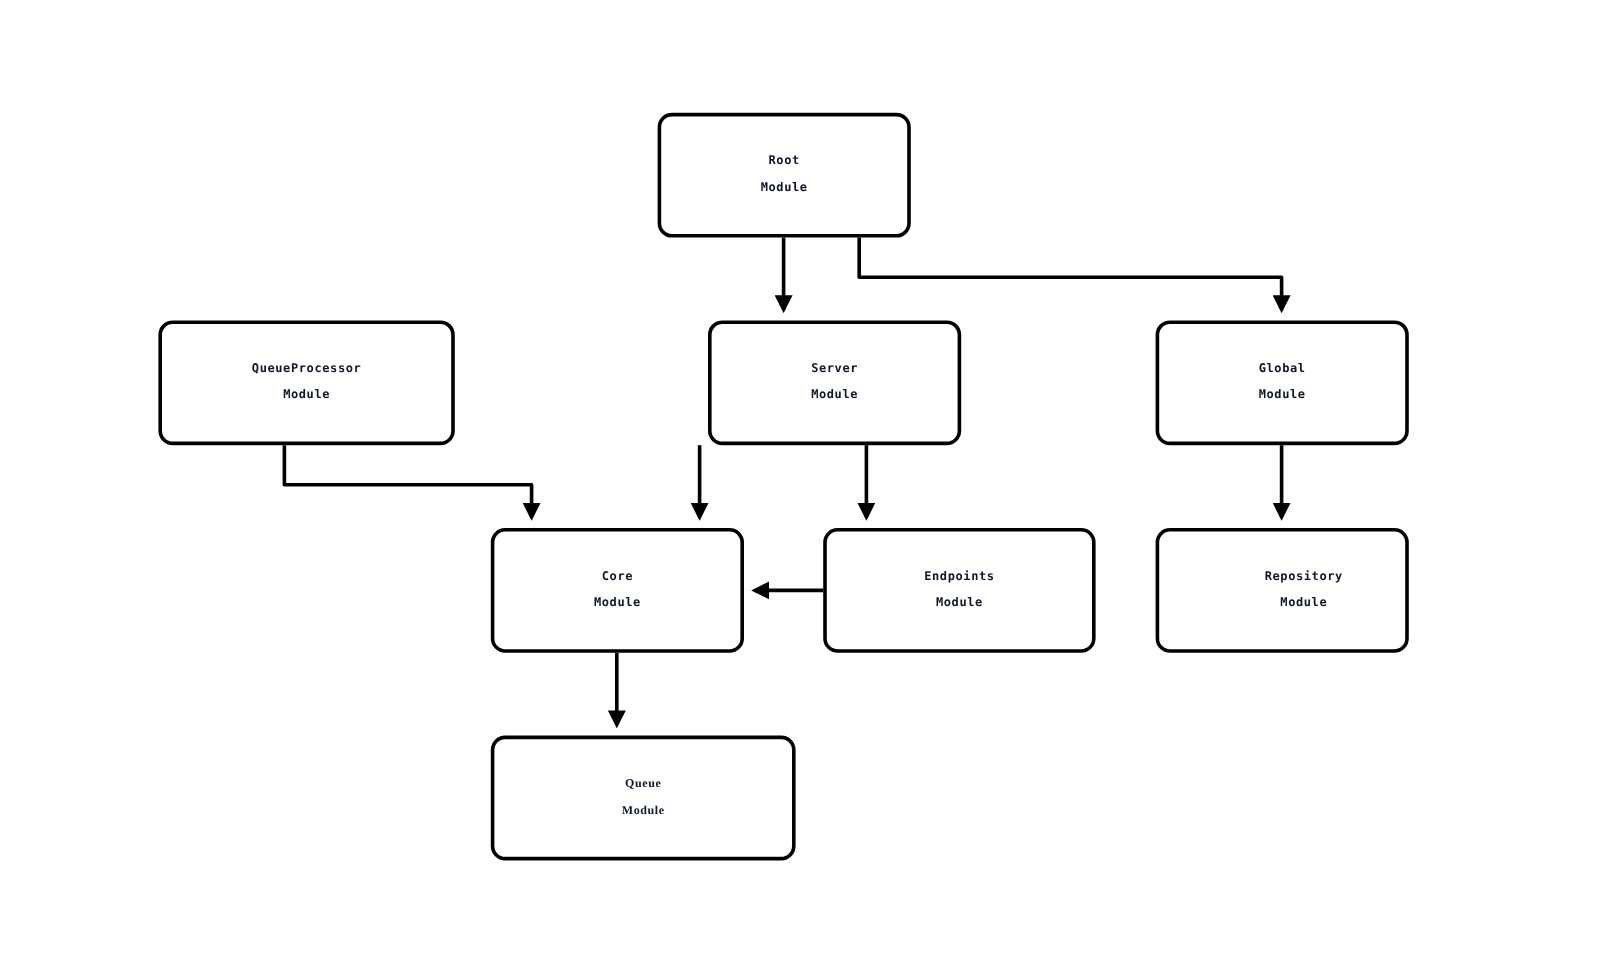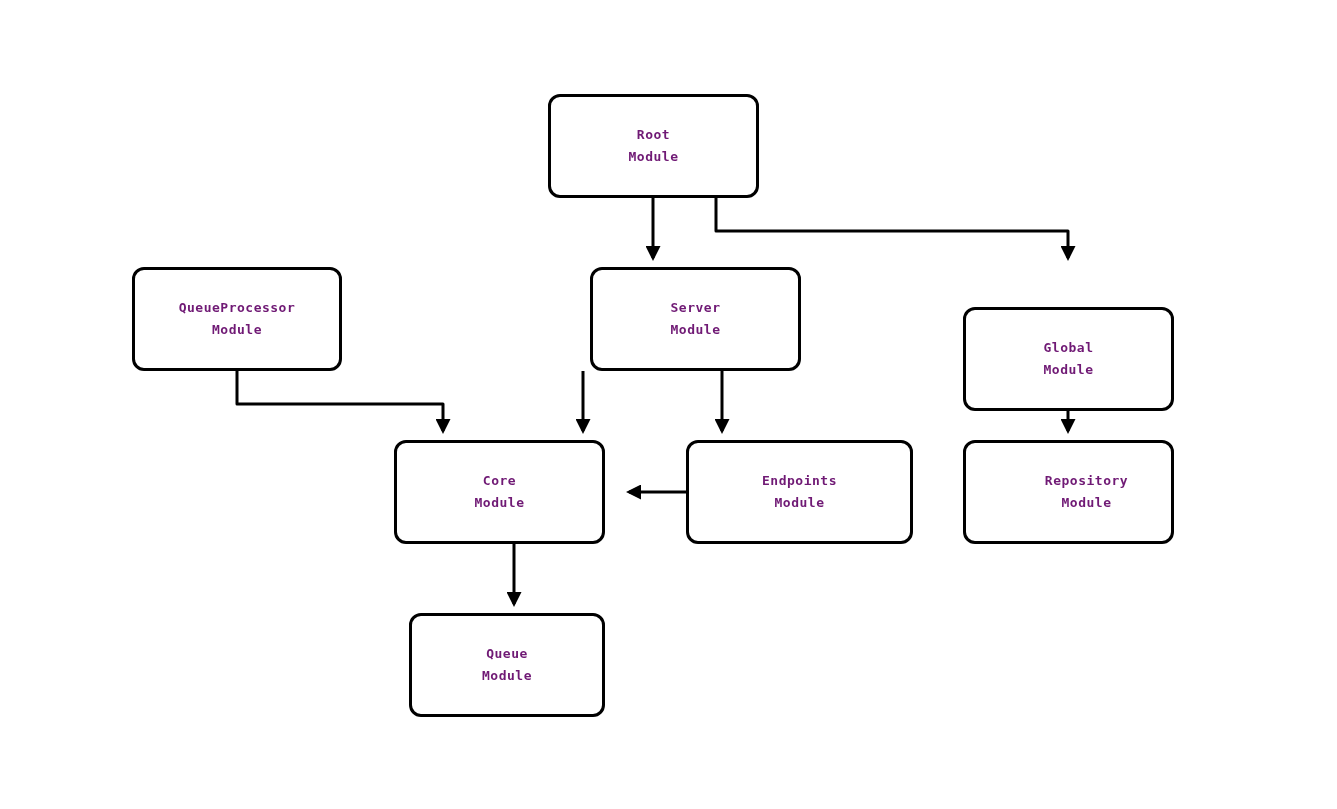--- a/index.html
+++ b/index.html
@@ -27,23 +27,23 @@
     box-sizing: border-box;
     border: 3px solid #000000;
     border-radius: 12px;
     background: #ffffff;
     display: flex;
     flex-direction: column;
     align-items: center;
     justify-content: center;
     text-align: center;
     font-family: "DejaVu Sans Mono", monospace;
-    font-size: 13px;
+    font-size: 10px;
     font-weight: 700;
-    color: #701a75;
+    color: #0f172a;
     line-height: 22px;
     letter-spacing: 0.5px;
   }
   .node .line1, .node .line2 {
     display: block;
     white-space: pre;
   }
 </style>
 </head>
 <body>
@@ -88,48 +88,48 @@
     <g>
       <path d="M 514 544 L 514 604" stroke="#000000" stroke-width="3" fill="none" marker-end="url(#arrow)"></path>
     </g>
   </svg>
 
   <div class="node" style="left:548px; top:94px; width:211px; height:104px;">
     <span class="line1">Root</span>
     <span class="line2">Module</span>
   </div>
 
-  <div class="node" style="left:132px; top:267px; width:210px; height:104px;">
+  <div class="node" style="left:132px; top:267px; width:247px; height:104px;">
     <span class="line1">QueueProcessor</span>
     <span class="line2">Module</span>
   </div>
 
   <div class="node" style="left:548px; top:267px; width:211px; height:104px;margin-left:42px;">
     <span class="line1">Server</span>
     <span class="line2">Module</span>
   </div>
 
-  <div class="node" style="left:963px; top:267px; width:211px; height:104px;margin-top:40px;">
+  <div class="node" style="left:963px; top:267px; width:211px; height:104px;">
     <span class="line1">Global</span>
     <span class="line2">Module</span>
   </div>
 
-  <div class="node" style="left:394px; top:440px; width:211px; height:104px;">
+  <div class="node" style="left:409px; top:440px; width:211px; height:104px;">
     <span class="line1">Core</span>
     <span class="line2">Module</span>
   </div>
 
   <div class="node" style="left:686px; top:440px; width:227px; height:104px;">
     <span class="line1">Endpoints</span>
     <span class="line2">Module</span>
   </div>
 
   <div class="node" style="left:963px; top:440px; width:211px; height:104px;padding-left:36px;">
     <span class="line1">Repository</span>
     <span class="line2">Module</span>
   </div>
 
-  <div class="node" style="left:409px; top:613px; width:196px; height:104px;">
+  <div class="node" style="left:409px; top:613px; width:254px; height:104px;font-family:Liberation Serif, serif;">
     <span class="line1">Queue</span>
     <span class="line2">Module</span>
   </div>
 
 </div>
 
 </body></html>

